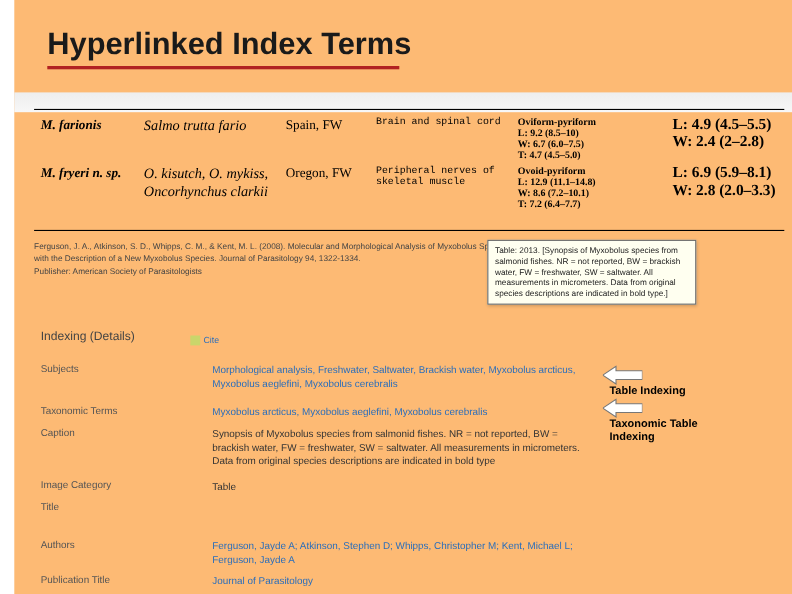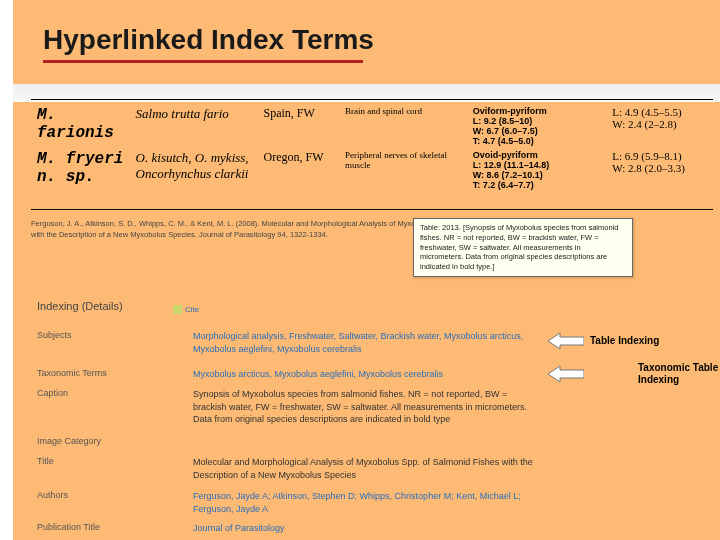--- a/index.html
+++ b/index.html
@@ -3,42 +3,42 @@
 <meta charset="utf-8">
 <style>
   * { box-sizing: border-box; margin: 0; padding: 0; }
   html, body { width: 720px; height: 540px; font-family: Arial, Helvetica, sans-serif; background: #fff; overflow: hidden; }
   .slide { position: relative; width: 720px; height: 540px; background: #fdba74; margin-left: 13px; }
   .title { position: absolute; left: 30px; top: 24px; font-size: 28px; font-weight: 700; color: #1a1a1a; }
   .title-underline { position: absolute; left: 30px; top: 60px; width: 320px; height: 3px; background: #b22222; }
   .gray-band { position: absolute; left: 0; top: 84px; width: 720px; height: 18px; background: linear-gradient(#eee,#f7f7f7); }
   .tbl { position: absolute; left: 20px; top: 104px; width: 680px; border-collapse: collapse; font-size: 8px; color: #000; }
   .tbl td { vertical-align: top; padding: 2px 4px; }
-  .tbl .c1 { width: 80px; font-style: italic; font-weight: 700; font-family: Liberation Mono, monospace; font-size: 16px; }
+  .tbl .c1 { width: 80px; font-style: italic; font-weight: 700; font-family: Liberation Serif, serif; font-size: 12px; }
   .tbl .c2 { width: 110px; font-style: italic; font-family: "Times New Roman", serif; font-size: 13px; }
   .tbl .c3 { width: 70px; font-family: "Times New Roman", serif; font-size: 12px; }
-  .tbl .c4 { width: 110px; font-family: Liberation Serif, serif; font-size: 9px; }
-  .tbl .c5 { width: 120px; font-family: Liberation Sans, sans-serif; font-size: 9px; font-weight: 700; }
-  .tbl .c6 { width: 90px; font-family: "Times New Roman", serif; font-size: 11px; font-weight: 400; }
+  .tbl .c4 { width: 110px; font-family: Liberation Mono, monospace; font-size: 9px; }
+  .tbl .c5 { width: 120px; font-family: Liberation Serif, serif; font-size: 9px; font-weight: 700; }
+  .tbl .c6 { width: 90px; font-family: "Times New Roman", serif; font-size: 14px; font-weight: 700; }
   .divider-top { position: absolute; left: 18px; top: 99px; width: 682px; height: 1px; background: #000; }
   .row-divider { position: absolute; left: 18px; top: 209px; width: 682px; height: 1px; background: #000; }
 
   .citation { position: absolute; left: 18px; top: 218px; width: 500px; font-size: 7.5px; color: #444; line-height: 1.5; }
 
-  .tooltip { position: absolute; right: 100px; top: 218px; width: 220px; background: #fffff0; border: 1px solid #666; padding: 4px 6px; font-size: 7.5px; color: #222; line-height: 1.3; box-shadow: 1px 1px 3px rgba(0,0,0,0.2); }
+  .tooltip { position: absolute; right: 100px; top: 218px; width: 190px; background: #fffff0; border: 1px solid #666; padding: 4px 6px; font-size: 7.5px; color: #222; line-height: 1.3; box-shadow: 1px 1px 3px rgba(0,0,0,0.2); }
 
   .indexing-hdr { position: absolute; left: 24px; top: 300px; font-size: 11px; color: #444; font-weight: 400; }
   .cite-link { position: absolute; left: 160px; top: 305px; font-size: 8px; color: #2a6ebb; }
   .cite-icon { display: inline-block; width: 9px; height: 9px; background: #c9d66b; margin-right: 3px; vertical-align: middle; }
 
   .field-label { position: absolute; left: 24px; font-size: 9px; color: #555; }
   .field-value { position: absolute; left: 180px; font-size: 9px; color: #2a6ebb; width: 340px; line-height: 1.4; }
   .field-value-dark { color: #333; }
 
-  .arrow-wrap { position: absolute; display: flex; align-items: center; }
+  .arrow-wrap { position: absolute; display: flex; align-items: flex-start; flex-direction: column; }
   .arrow-wrap svg { flex: 0 0 auto; }
   .arrow-label { font-size: 10px; font-weight: 700; color: #000; margin-left: 6px; line-height: 1.15; text-align: left; }
 
   .pale-blue-bg { position: absolute; left: 18px; top: 292px; width: 640px; height: 260px; background: linear-gradient(#fff,#f5fbff); z-index: -1; }
 </style>
 </head>
 <body>
 <div class="slide">
 
 <div class="title">Hyperlinked Index Terms</div>
@@ -63,55 +63,56 @@
           <td class="c4">Peripheral nerves of skeletal muscle</td>
           <td class="c5">Ovoid-pyriform<br>L: 12.9 (11.1–14.8)<br>W: 8.6 (7.2–10.1)<br>T: 7.2 (6.4–7.7)</td>
           <td class="c6">L: 6.9 (5.9–8.1)<br>W: 2.8 (2.0–3.3)</td>
         </tr>
 </tbody>
     </table>
 <div class="row-divider"></div>
 
 <div class="citation">
   <div>Ferguson, J. A., Atkinson, S. D., Whipps, C. M., &amp; Kent, M. L. (2008). Molecular and Morphological Analysis of Myxobolus Spp. of Salmonid Fishes with the Description of a New Myxobolus Species. Journal of Parasitology 94, 1322-1334.</div>
+  <div>Publisher: American Society of Parasitologists</div>
 </div>
 
 <div class="tooltip">Table: 2013. [Synopsis of Myxobolus species from salmonid fishes. NR = not reported, BW = brackish water, FW = freshwater, SW = saltwater. All measurements in micrometers. Data from original species descriptions are indicated in bold type.]</div>
 
 <div class="pale-blue-bg"></div>
 <div class="indexing-hdr">Indexing (Details)</div>
 <span class="cite-link"><span class="cite-icon"></span><span>Cite</span></span>
 
 <div class="field-label" style="top:330px">Subjects</div>
 <div class="field-value" style="top:330px">Morphological analysis, Freshwater, Saltwater, Brackish water, Myxobolus arcticus, Myxobolus aeglefini, Myxobolus cerebralis</div>
 
 <div class="field-label" style="top:368px">Taxonomic Terms</div>
 <div class="field-value" style="top:368px">Myxobolus arcticus, Myxobolus aeglefini, Myxobolus cerebralis</div>
 
 <div class="field-label" style="top:388px">Caption</div>
 <div class="field-value field-value-dark" style="top:388px">Synopsis of Myxobolus species from salmonid fishes. NR = not reported, BW = brackish water, FW = freshwater, SW = saltwater. All measurements in micrometers. Data from original species descriptions are indicated in bold type</div>
 
 <div class="field-label" style="top:436px">Image Category</div>
+<div class="field-value field-value-dark" style="top:436px">Table</div>
 
 <div class="field-label" style="top:456px">Title</div>
-<div class="field-value field-value-dark" style="top:456px">Molecular and Morphological Analysis of Myxobolus Spp. of Salmonid Fishes with the Description of a New Myxobolus Species</div>
 
 <div class="field-label" style="top:490px">Authors</div>
 <div class="field-value" style="top:490px">Ferguson, Jayde A; Atkinson, Stephen D; Whipps, Christopher M; Kent, Michael L; Ferguson, Jayde A</div>
 
 <div class="field-label" style="top:522px">Publication Title</div>
 <div class="field-value" style="top:522px">Journal of Parasitology</div>
 
 <div class="arrow-wrap" style="left:535px; top:332px;">
   <svg width="36" height="18" viewBox="0 0 36 18">
     <polygon points="0,9 12,1 12,5 36,5 36,13 12,13 12,17" fill="#ffffff" stroke="#777" stroke-width="1"></polygon>
   </svg>
   <div class="arrow-label">Table Indexing</div>
 </div>
 
-<div class="arrow-wrap" style="left:535px; top:362px;gap:48px;">
+<div class="arrow-wrap" style="left:535px; top:362px;">
   <svg width="36" height="18" viewBox="0 0 36 18">
     <polygon points="0,9 12,1 12,5 36,5 36,13 12,13 12,17" fill="#ffffff" stroke="#777" stroke-width="1"></polygon>
   </svg>
   <div class="arrow-label" style="width:110px">Taxonomic Table Indexing</div>
 </div>
 
 </div>
 
 </body></html>

